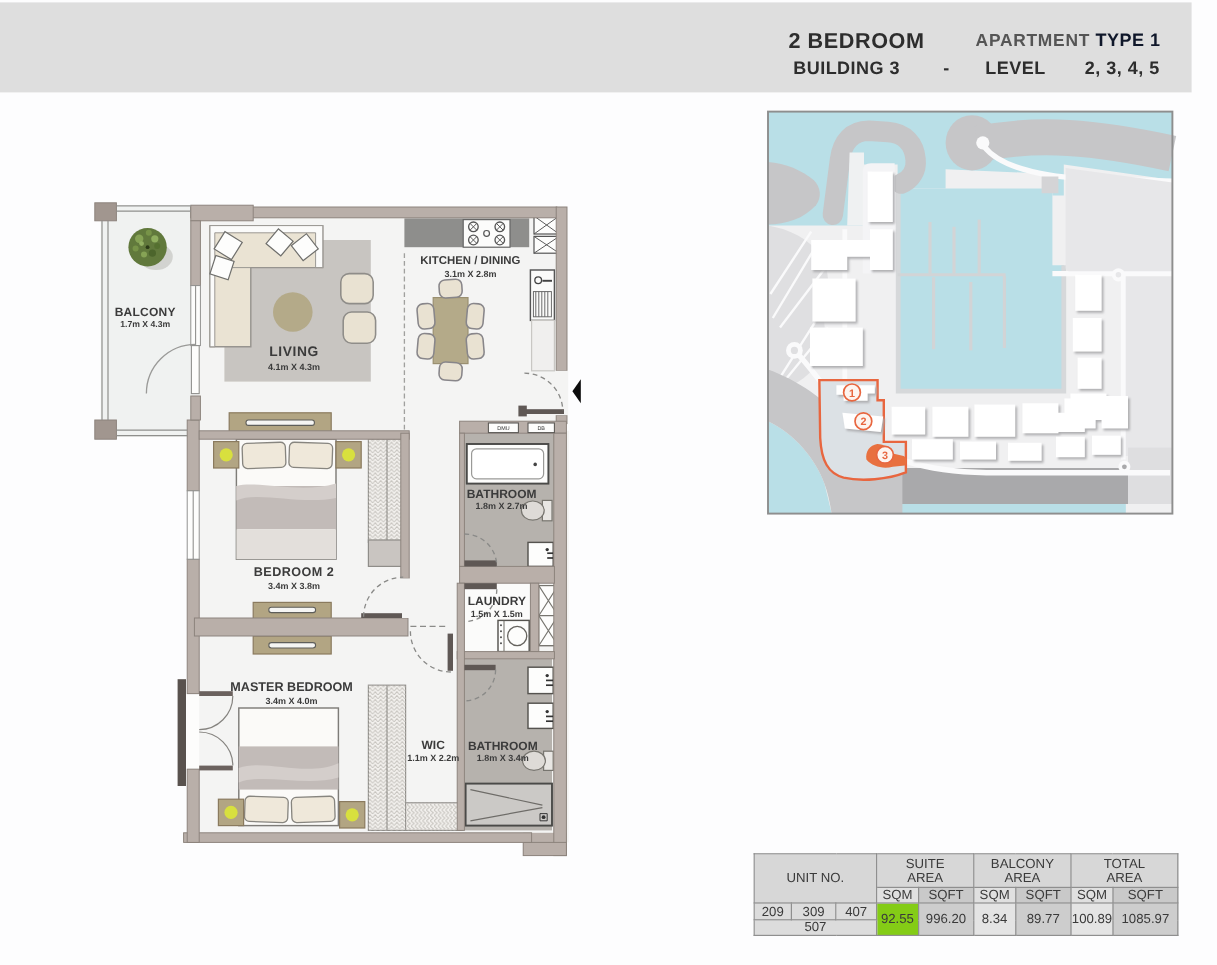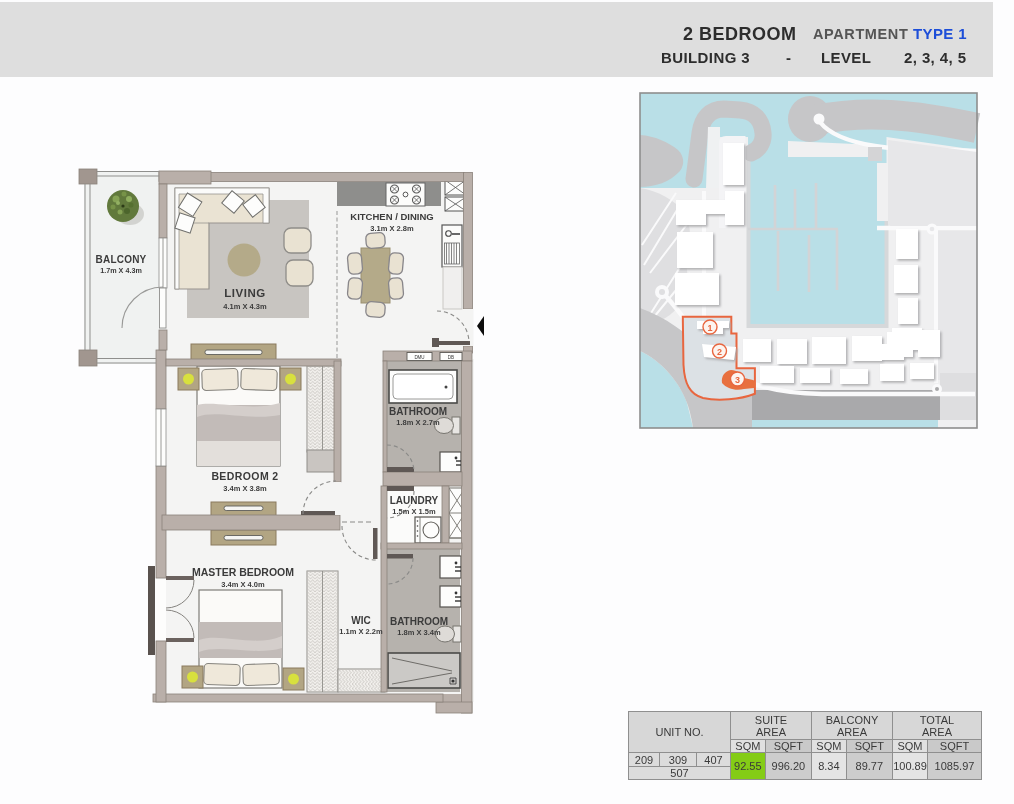--- a/index.html
+++ b/index.html
@@ -1,30 +1,30 @@
 <!DOCTYPE html>
 <html><head>
 <meta charset="utf-8">
 <style>
 html,body{margin:0;padding:0;width:1014px;height:804px;background:#fdfdfe;font-family:"Liberation Sans",sans-serif;overflow:hidden;}
 .abs{position:absolute;}
 #hdr{left:0;top:2px;width:993px;height:75px;background:#dedede;}
 .h1a{font-size:18px;font-weight:700;color:#2d2d2d;letter-spacing:.5px;}
 .h1b{font-size:14.5px;font-weight:700;color:#555;letter-spacing:.6px;}
-.h1c{font-size:15px;font-weight:700;color:#1d4ed8;letter-spacing:.4px;}
+.h1c{font-size:15px;font-weight:700;color:#0f172a;letter-spacing:.4px;}
 .h2a{font-size:15px;font-weight:700;color:#2d2d2d;letter-spacing:.4px;}
 table{border-collapse:collapse;}
 td{border:1px solid #8f8f8f;font-size:11px;color:#3a3a3a;text-align:center;padding:0;}
 </style>
 </head>
 <body>
 
 <div class="abs" id="hdr"></div>
 
-<div class="abs h1a" style="left:683px;top:24px;">2 BEDROOM</div>
+<div class="abs h1a" style="left:657px;top:24px;">2 BEDROOM</div>
 
 <div class="abs h1b" style="left:813px;top:26px;">APARTMENT</div>
 
 <div class="abs h1c" style="left:913px;top:25px;">TYPE 1</div>
 
 <div class="abs h2a" style="left:661px;top:49px;">BUILDING 3</div>
 
 <div class="abs h2a" style="left:786px;top:49px;">-</div>
 
 <div class="abs h2a" style="left:821px;top:49px;">LEVEL</div>

